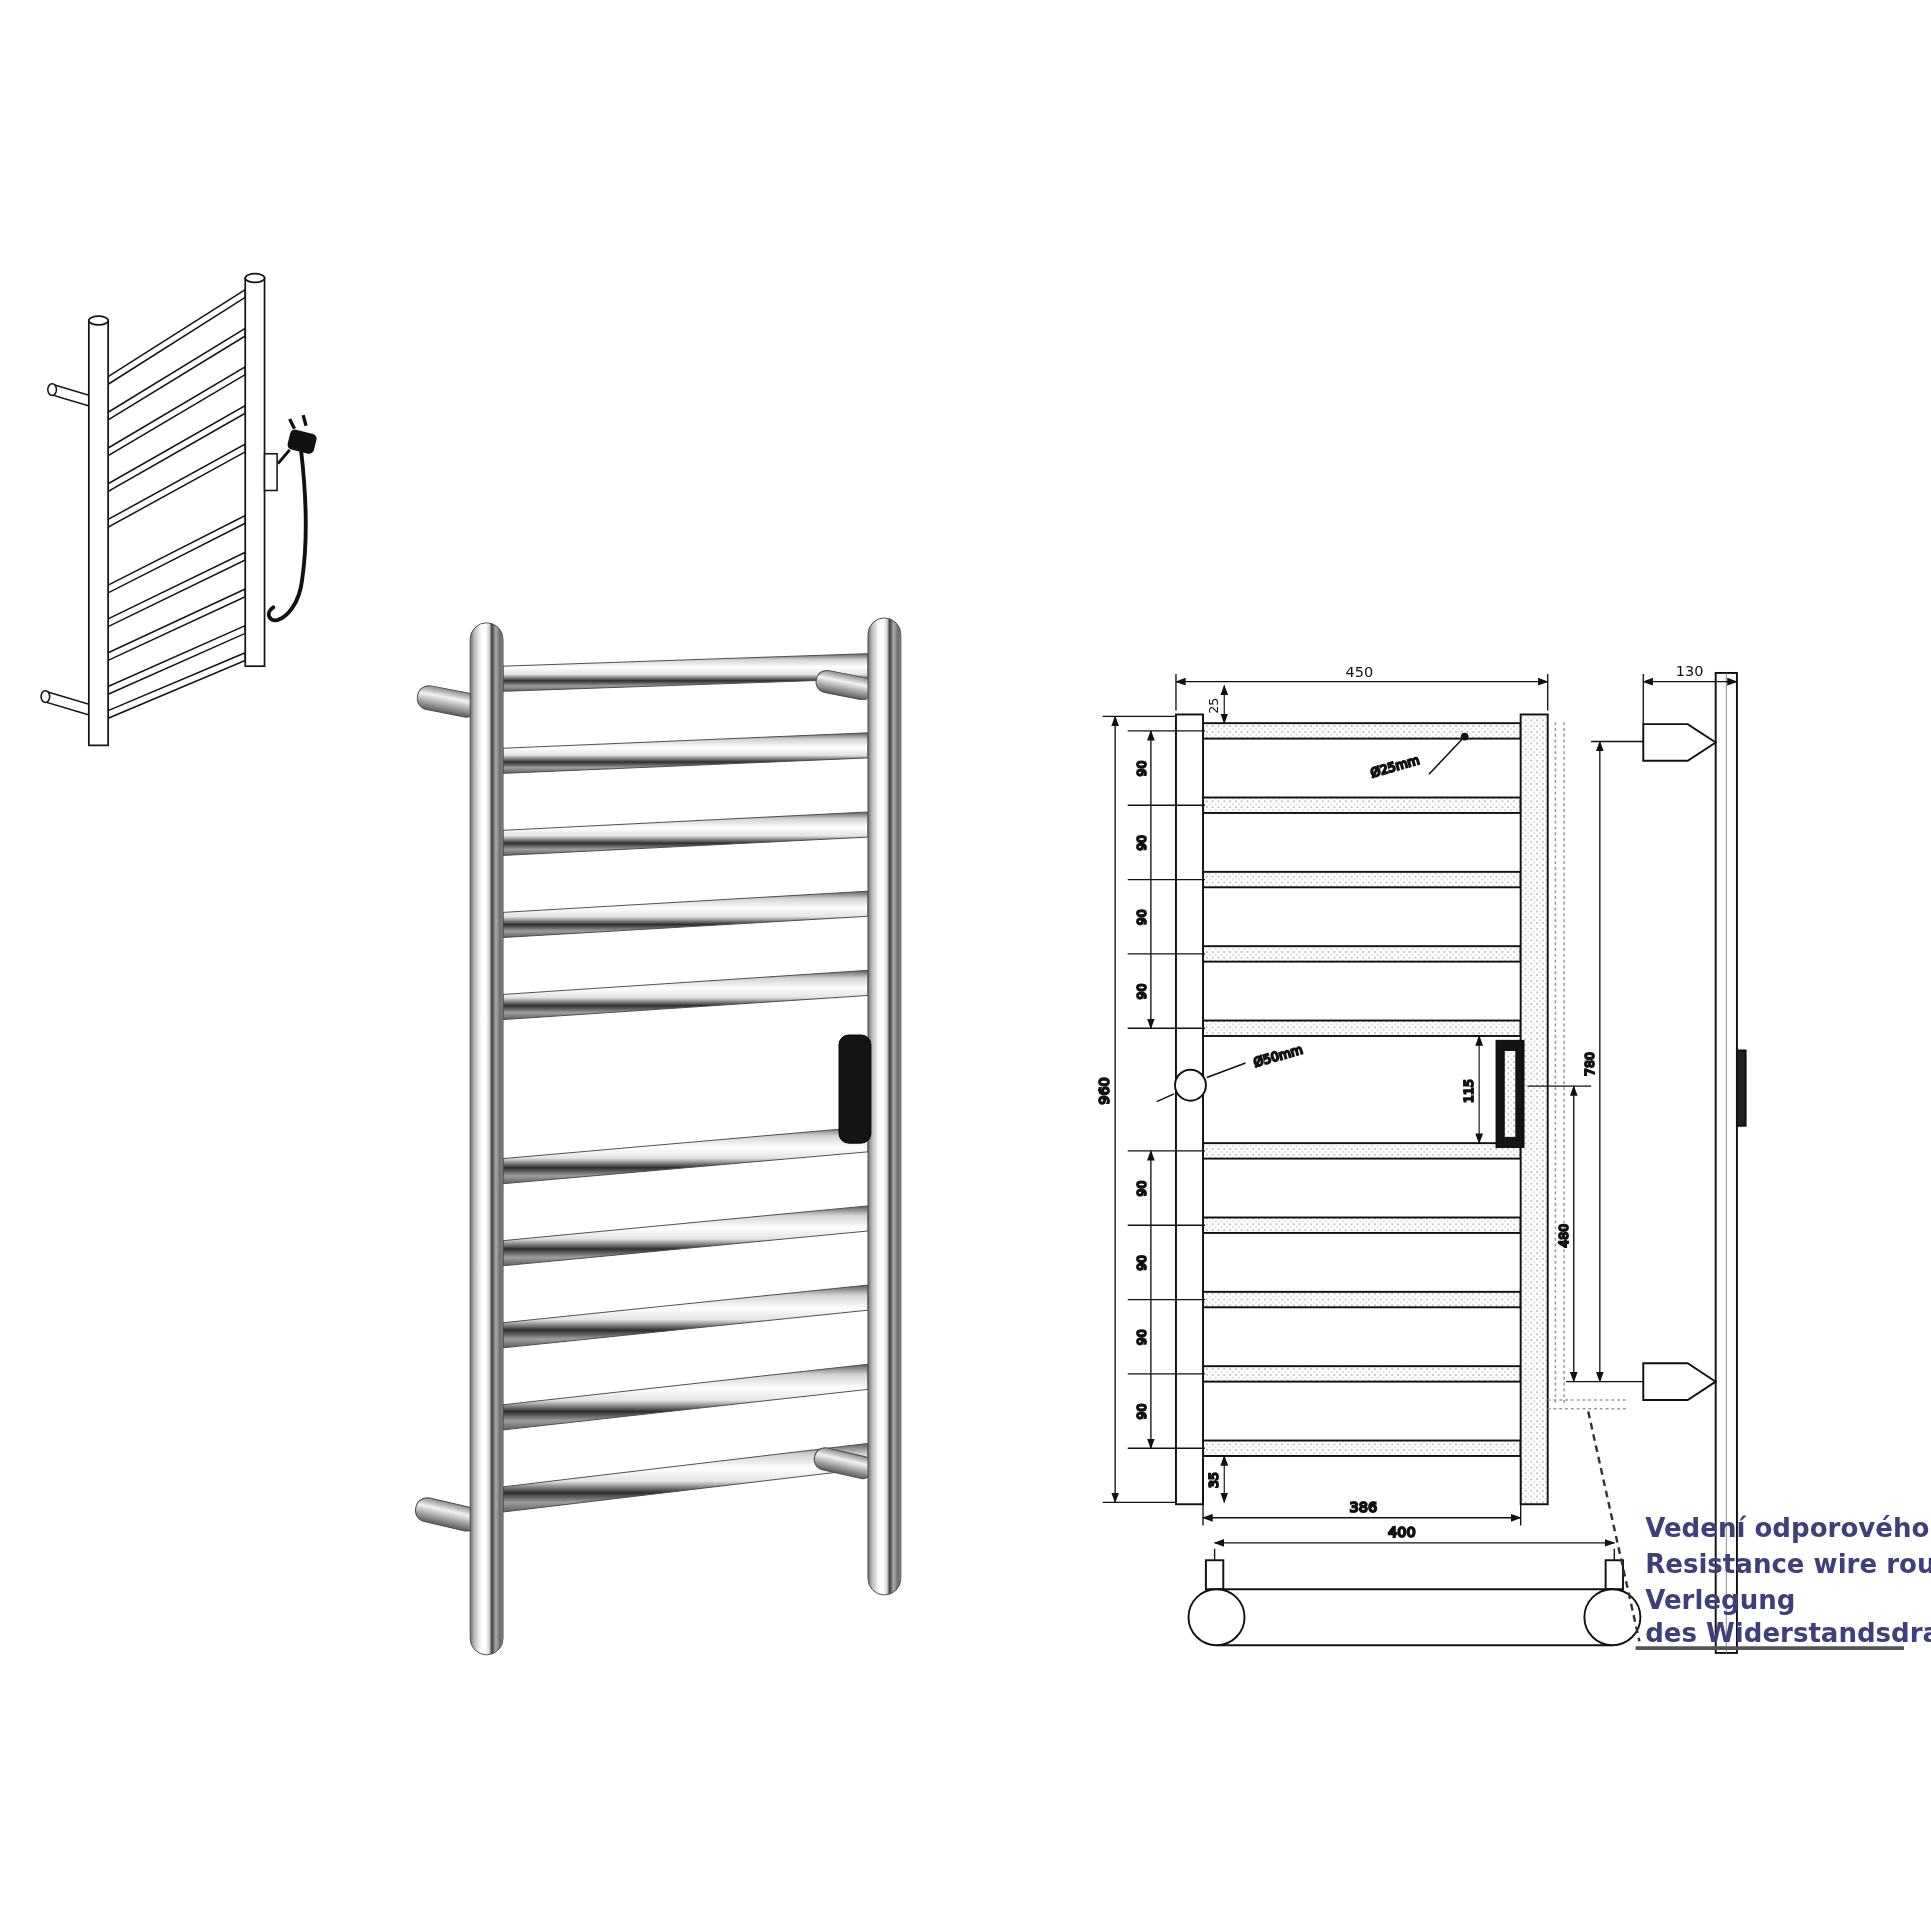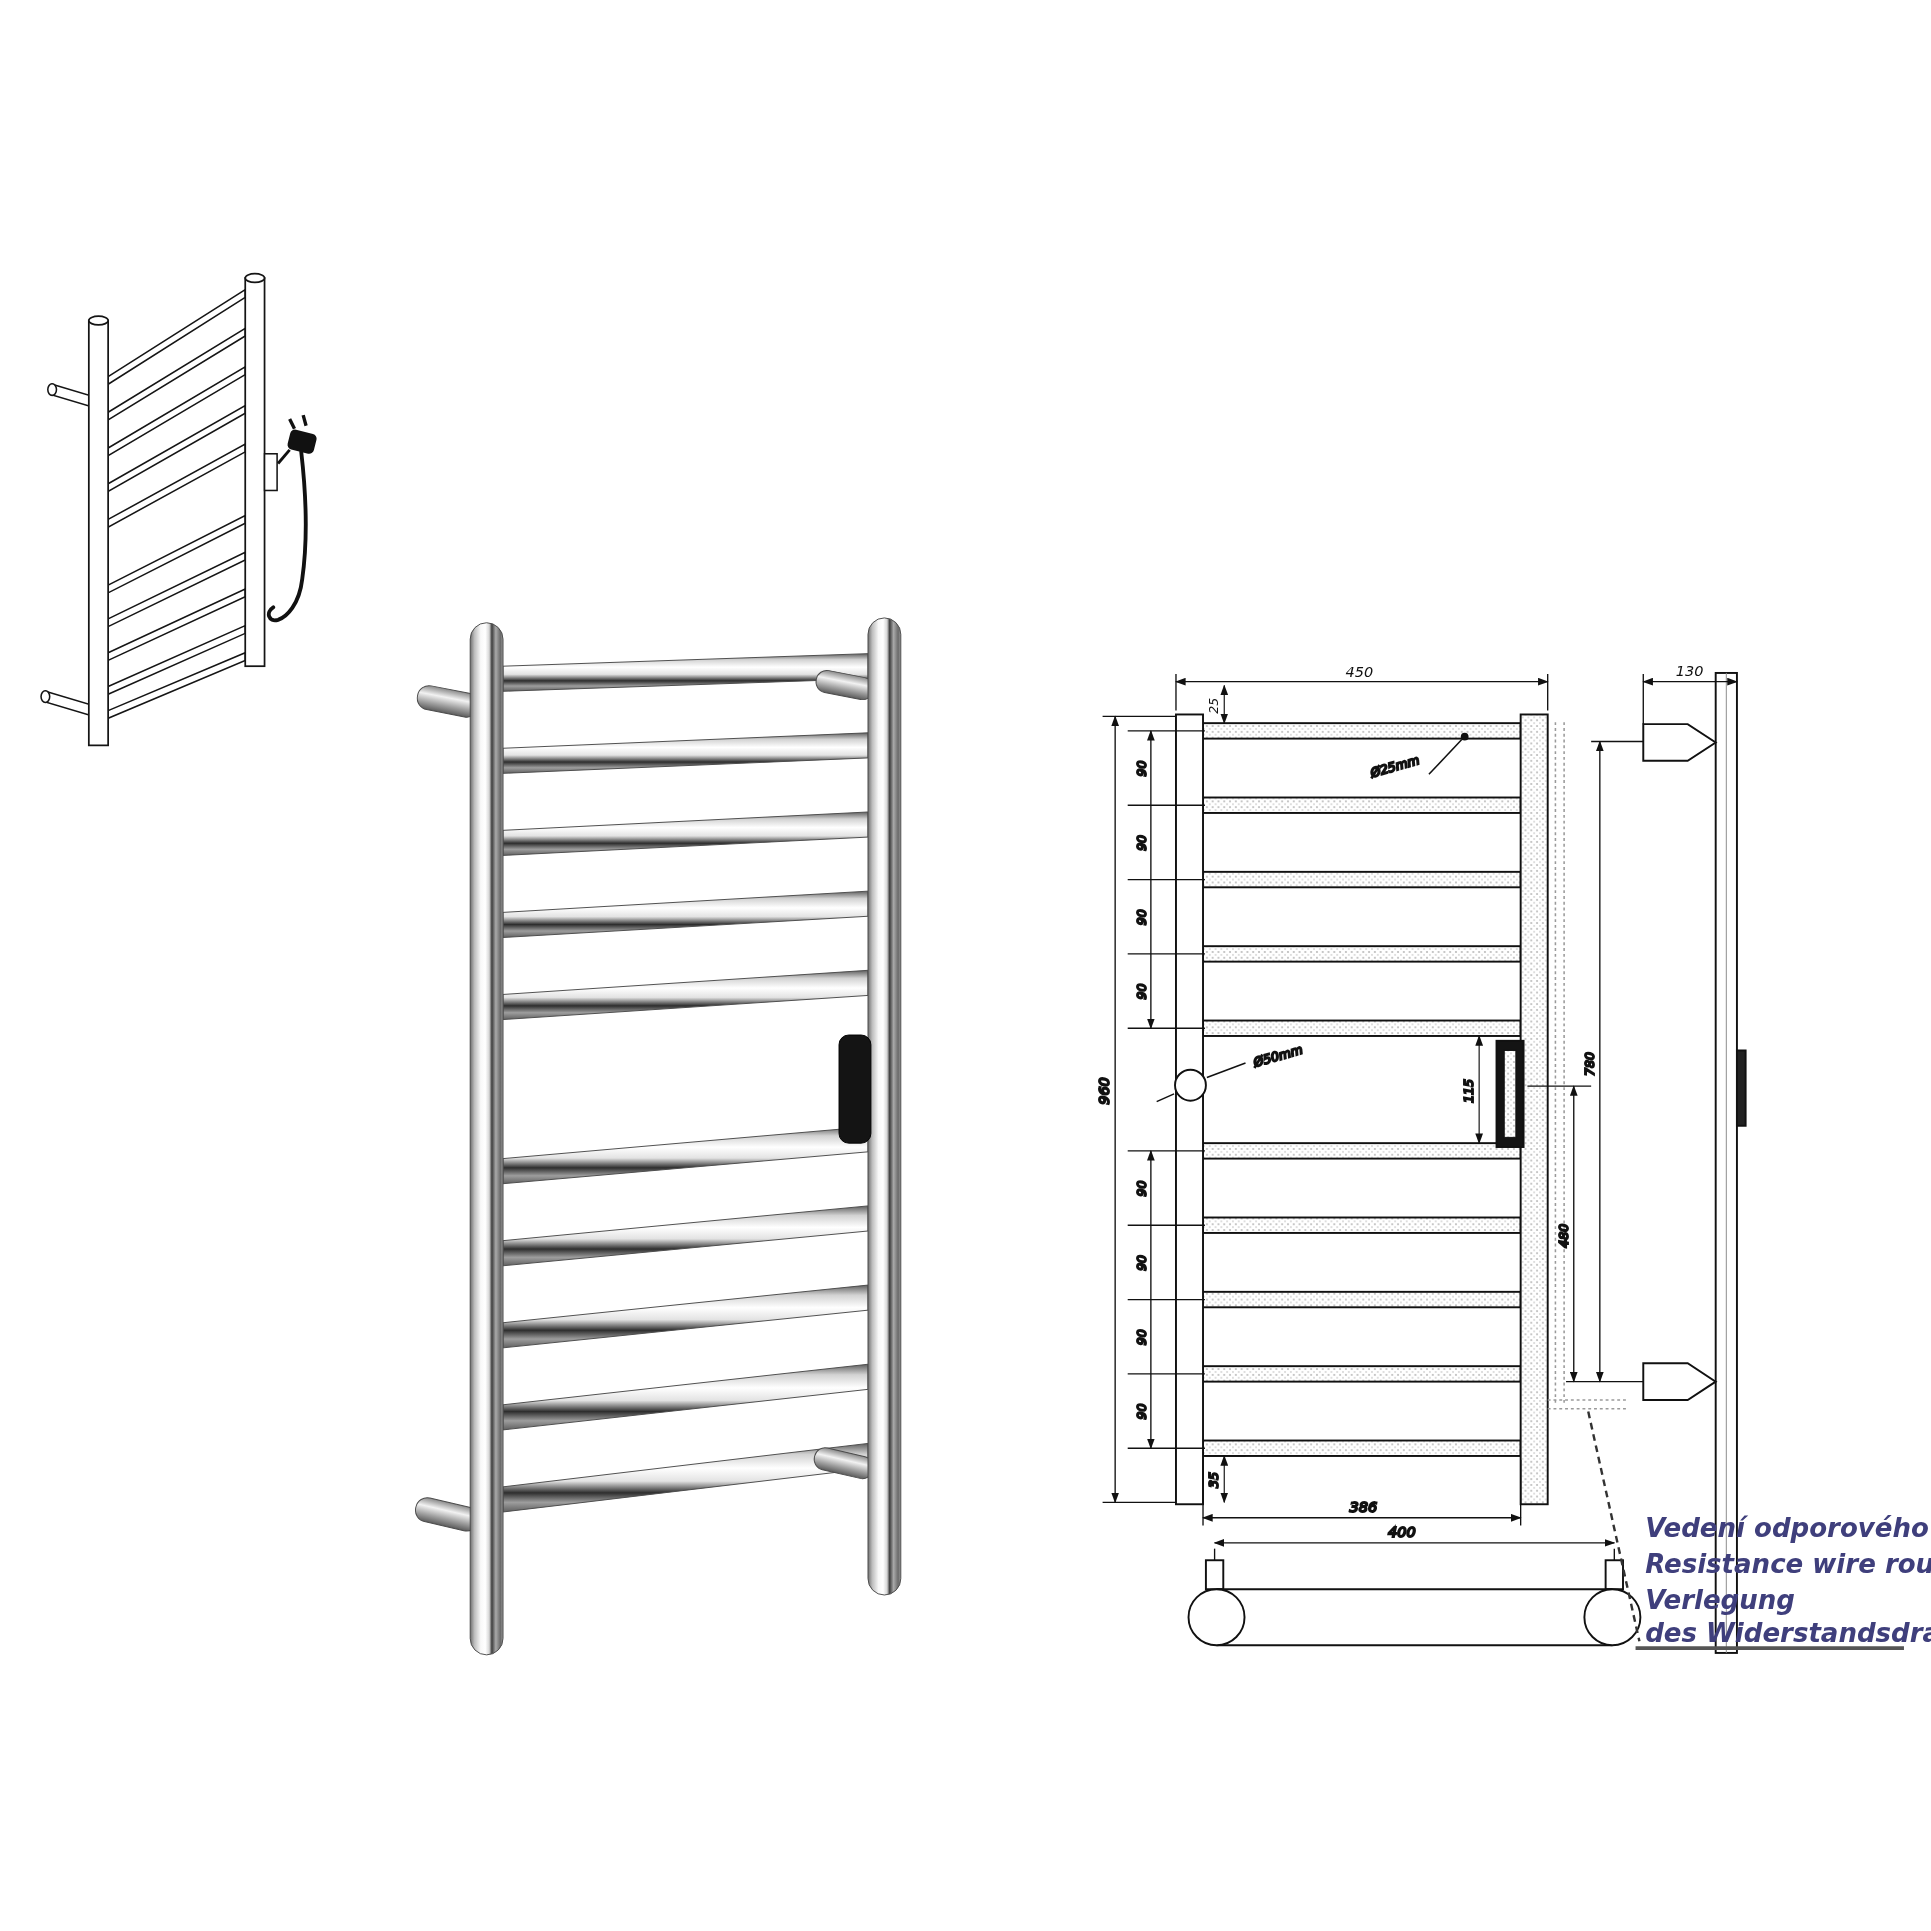--- a/index.html
+++ b/index.html
@@ -1,17 +1,17 @@
 <!DOCTYPE html>
 <html><head>
 <meta charset="utf-8">
 <style>
   html,body{margin:0;padding:0;background:#ffffff;}
   #stage{position:relative;width:1931px;height:1690px;background:#ffffff;overflow:hidden;
-         font-family:"DejaVu Sans", sans-serif;font-style:italic;}
+         font-family:"DejaVu Sans", sans-serif;}
   svg{position:absolute;left:0;top:0;}
   text{font-family:"DejaVu Sans", sans-serif;}
   .dim{font-size:15px;fill:#111;}
   .dimsm{font-size:13px;fill:#111;}
   .callout-line{font-size:27px;font-weight:bold;}
 </style>
 </head>
 <body>
 
 <div id="stage">

